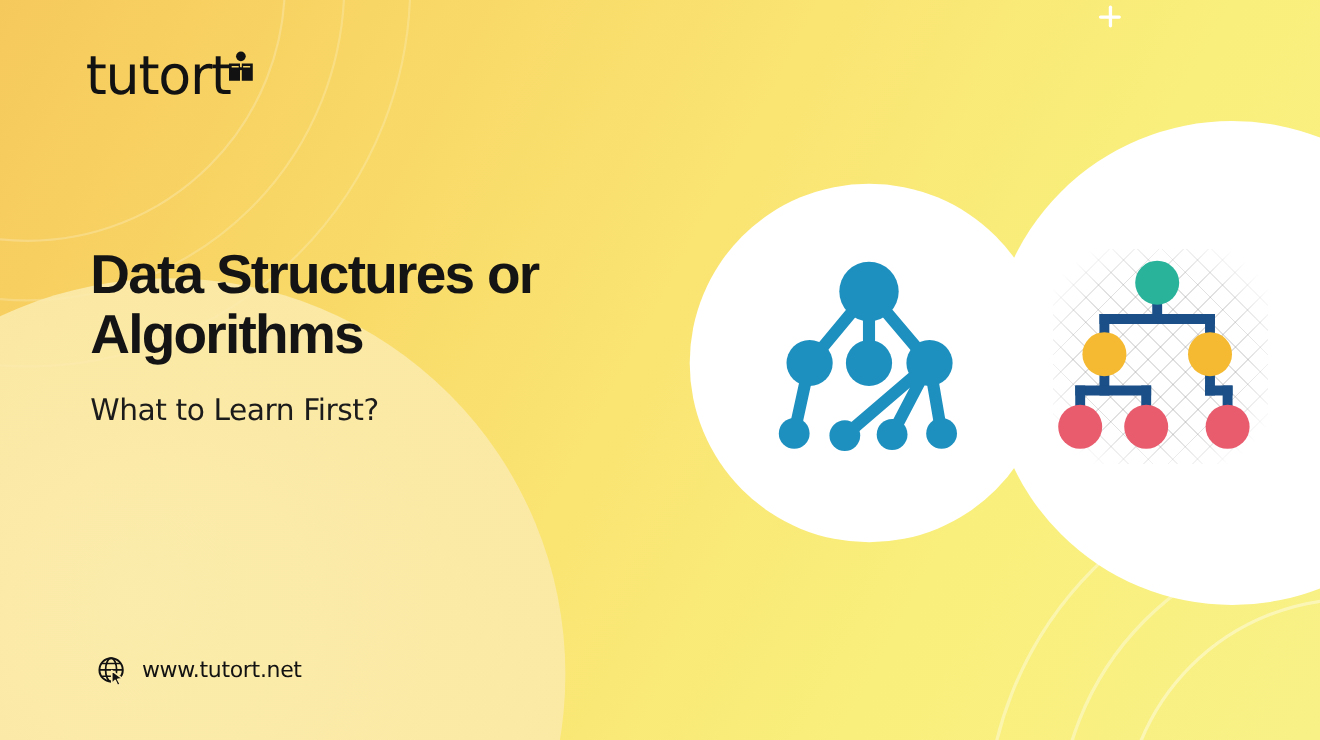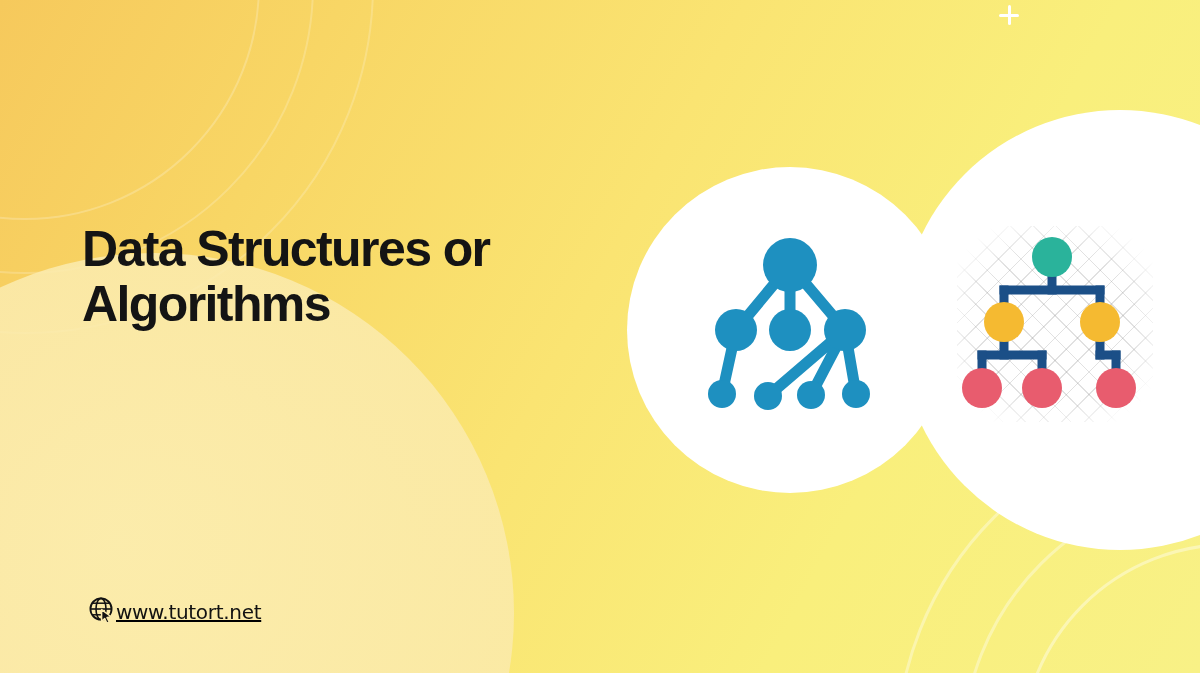--- a/index.html
+++ b/index.html
@@ -119,22 +119,22 @@
     letter-spacing: -0.4px;
     color: #1b1b1b;
   }
 
   
   .footer {
     position: absolute;
     left: 88px;
     top: 596px;
     display: flex;
-    align-items: center;
-    text-decoration: underline;
+    align-items: flex-start;
+    gap: 13px;
   }
   .footer-url {
     font-family: "DejaVu Sans", sans-serif;
     font-size: 20px;
     font-weight: 400;
     letter-spacing: -0.3px;
     color: #121212;
   }
 
   
@@ -180,24 +180,37 @@
 </head>
 <body>
 
 <div class="banner">
 
   <div class="bg-layer arcs-topleft"></div>
   <div class="bg-layer blob-bottomleft"></div>
   <div class="bg-layer arcs-bottomright"></div>
   <div class="bg-layer sparkle"></div>
 
+  <div class="logo">
+    <span class="logo-word">tutort</span>
+    <span class="logo-mark">
+      <svg width="26" height="30" viewBox="0 0 26 30" aria-hidden="true">
+        <circle cx="13" cy="5.2" r="4.4" fill="#121212"></circle>
+        <path d="M2.2 11.8 L12.2 11.8 L12.2 15.3 L13 15.0 L13.8 15.3 L13.8 11.8 L23.8 11.8
+                 L23.8 27.4 L13.8 27.4 L13.8 17.6 L13 17.9 L12.2 17.6 L12.2 27.4 L2.2 27.4 Z" fill="#121212"></path>
+        <path d="M4.6 14.1 L11.0 14.1 L11.0 15.4 L4.6 15.4 Z" fill="#F8D665"></path>
+        <path d="M15.0 14.1 L21.4 14.1 L21.4 15.4 L15.0 15.4 Z" fill="#F8D665"></path>
+      </svg>
+    </span>
+  </div>
 
   <div class="copy">
     <h1 class="headline">Data Structures or
 Algorithms</h1>
+    <p class="subhead">What to Learn First?</p>
   </div>
 
   <div class="footer">
     <span>
       <svg width="28" height="28" viewBox="0 0 28 28" aria-hidden="true">
         <circle cx="13" cy="13" r="10.6" fill="none" stroke="#121212" stroke-width="1.8"></circle>
         <ellipse cx="13" cy="13" rx="5.0" ry="10.6" fill="none" stroke="#121212" stroke-width="1.6"></ellipse>
         <line x1="2.4" y1="13" x2="23.6" y2="13" stroke="#121212" stroke-width="1.6"></line>
         <line x1="4.6" y1="7.2" x2="21.4" y2="7.2" stroke="#121212" stroke-width="1.5"></line>
         <line x1="4.6" y1="18.8" x2="21.4" y2="18.8" stroke="#121212" stroke-width="1.5"></line>

